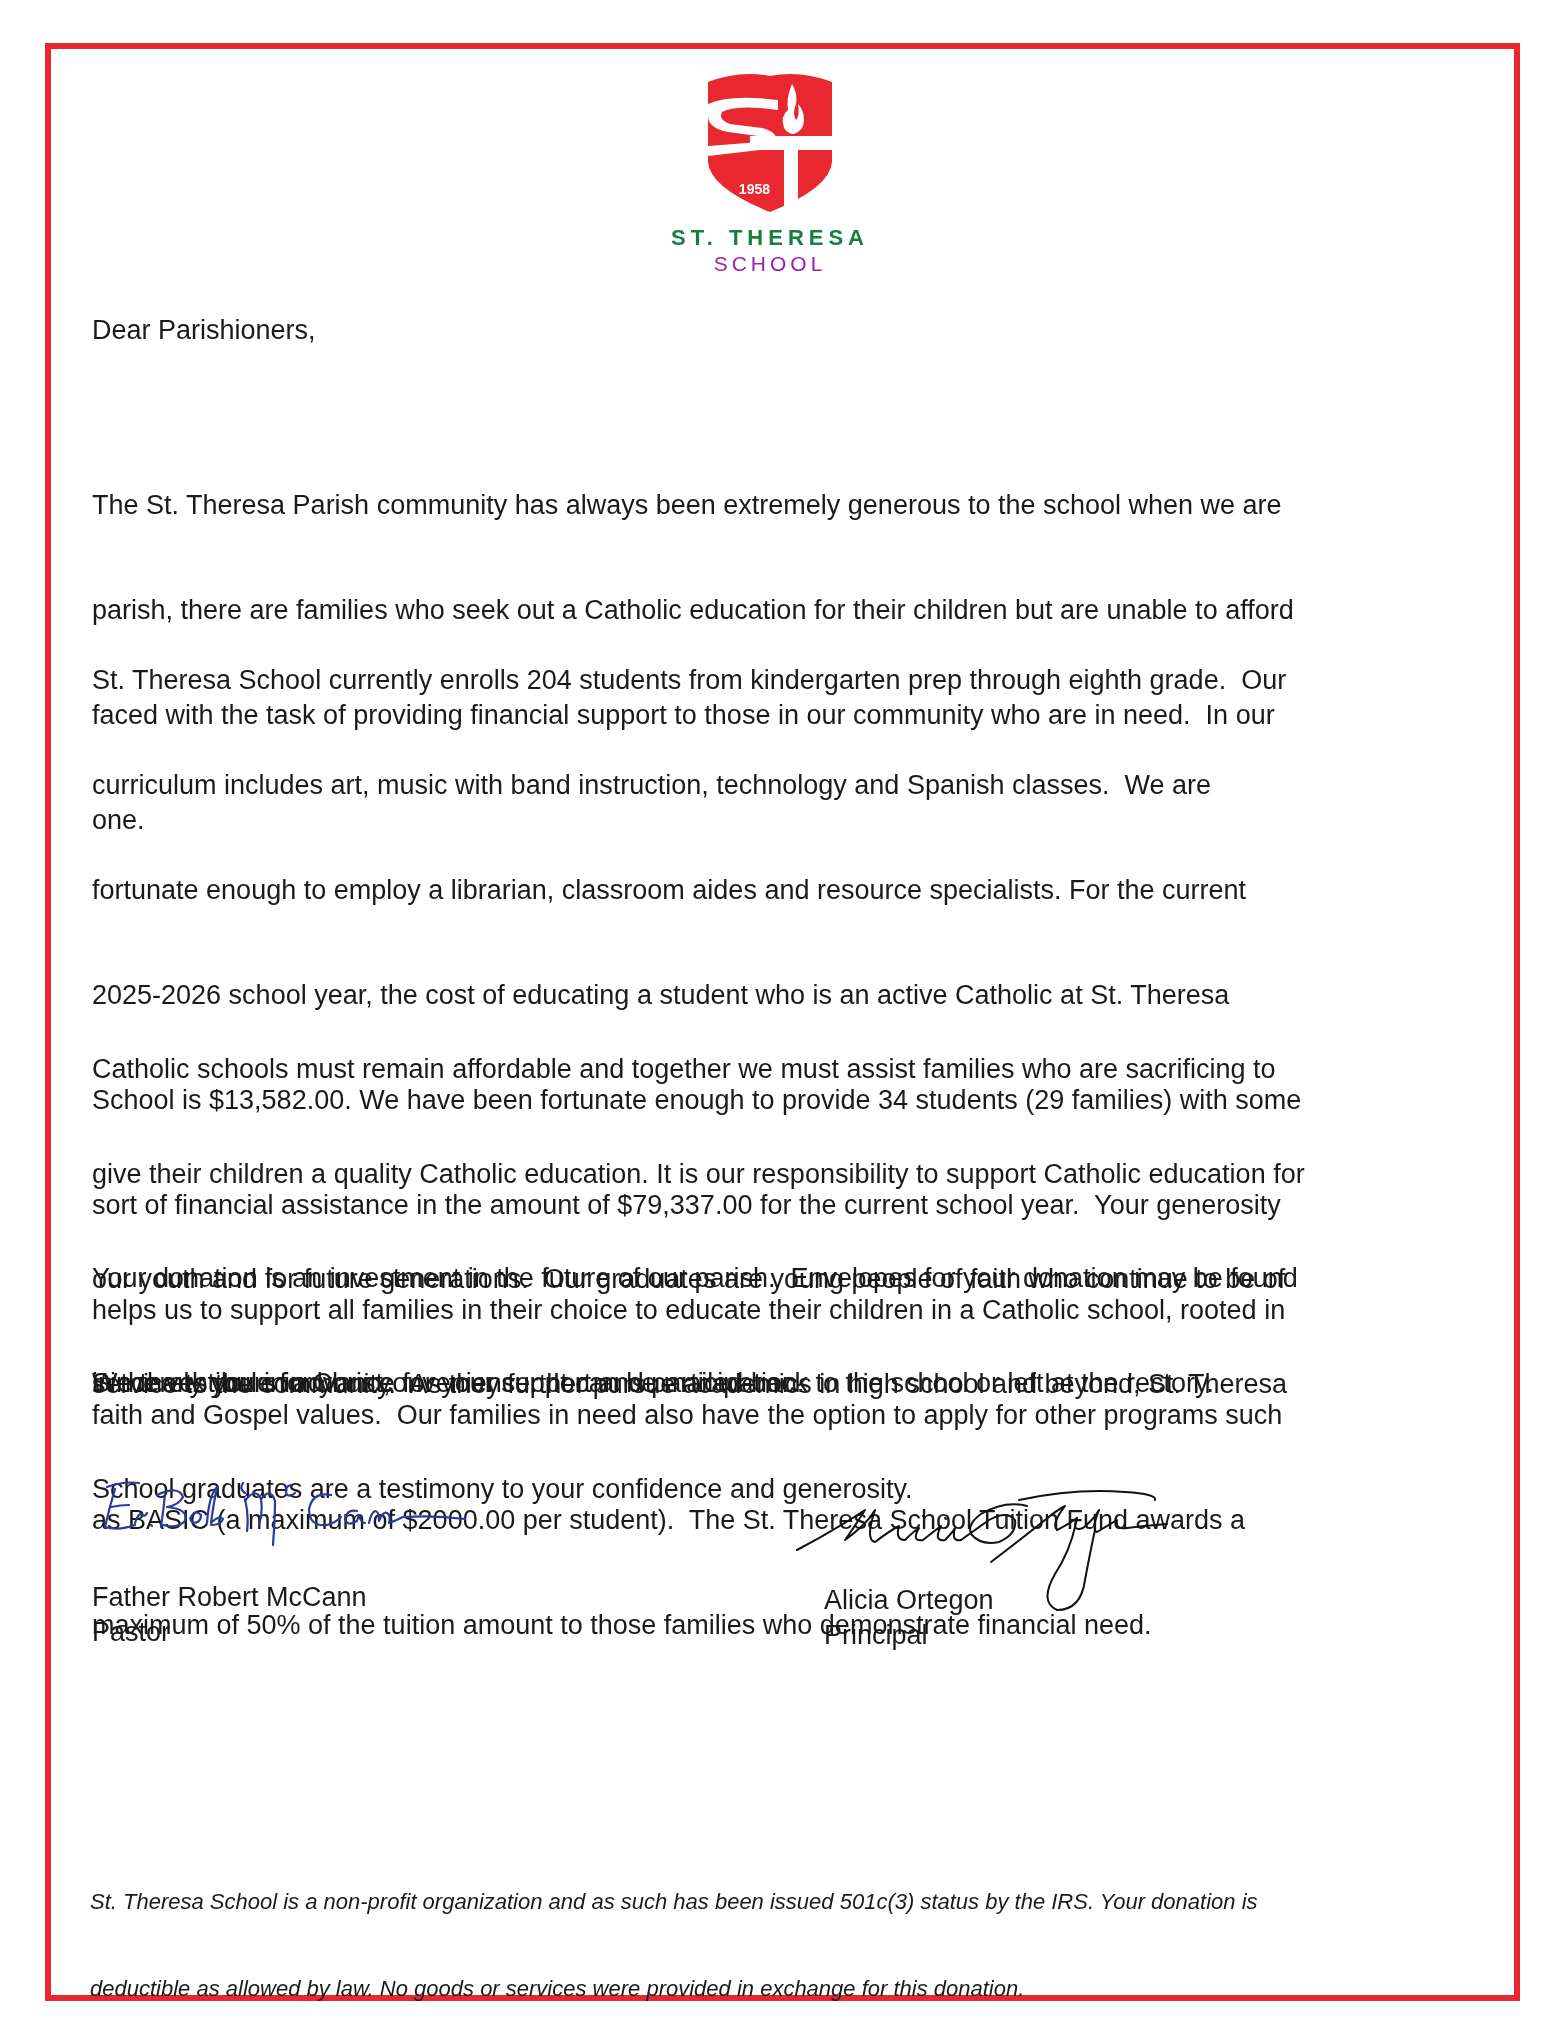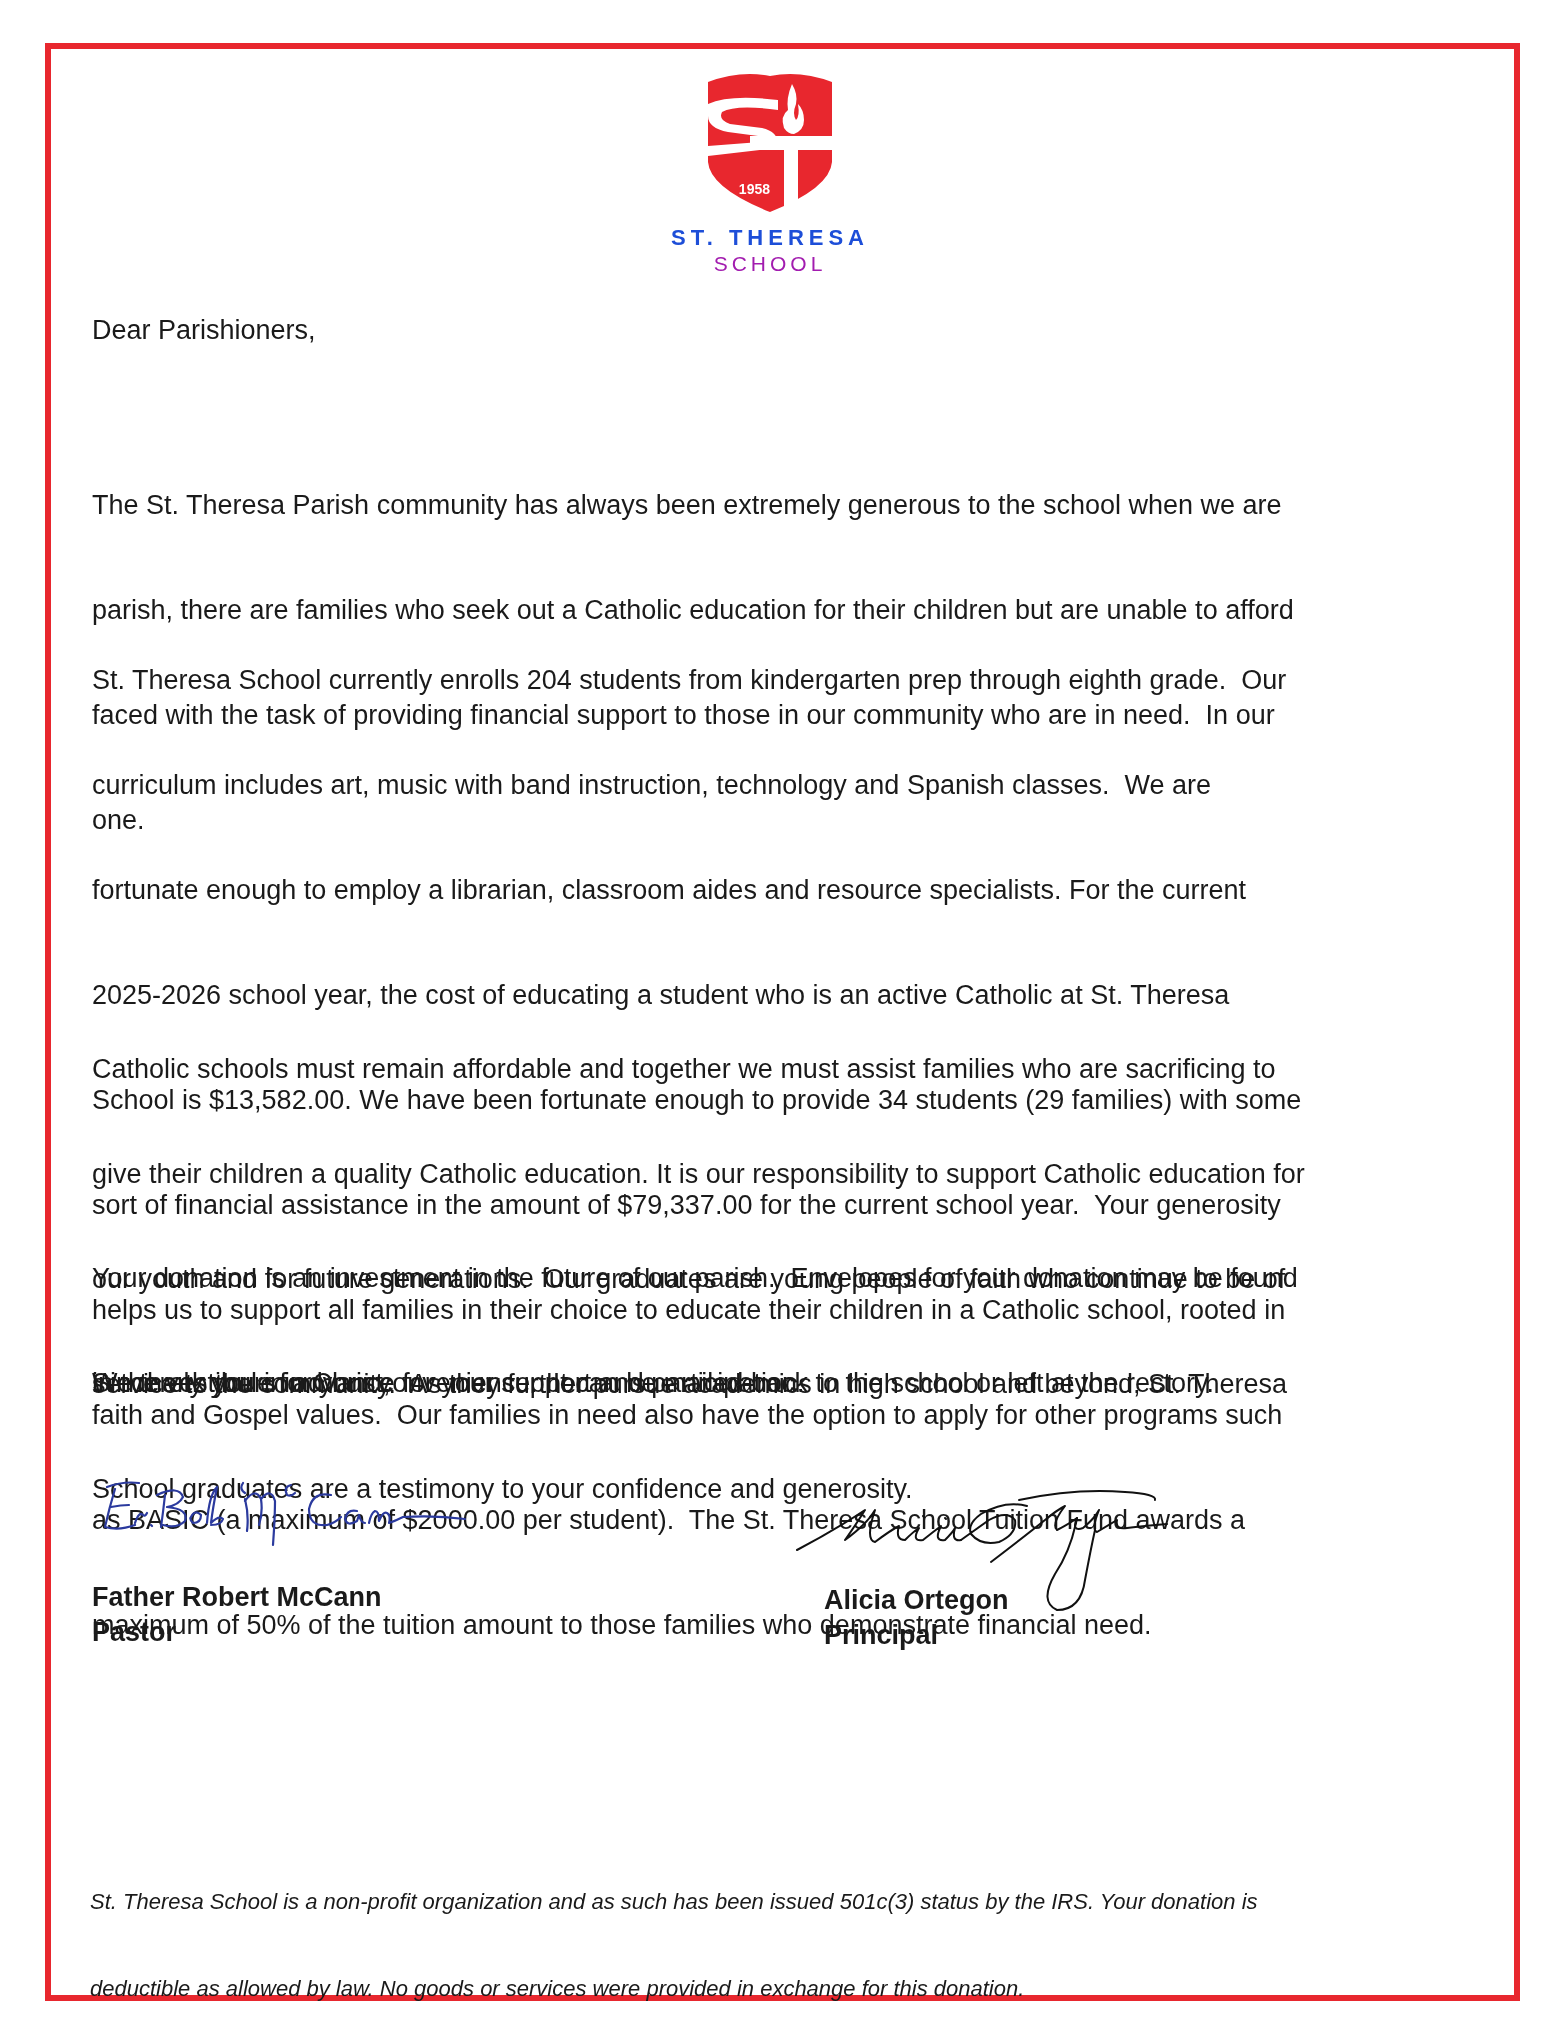--- a/index.html
+++ b/index.html
@@ -31,21 +31,21 @@
       width: 140px;
       height: 145px;
     }
     .logo svg { display: block; }
     .logo-name {
       position: absolute;
       left: 560px;
       top: 226px;
       width: 420px;
       text-align: center;
-      color: #1d4ed8;
+      color: #15803d;
       font-size: 22px;
       font-weight: bold;
       letter-spacing: 5px;
       line-height: 24px;
     }
     .logo-sub {
       position: absolute;
       left: 560px;
       top: 252px;
       width: 420px;
@@ -86,21 +86,21 @@
       width: 430px;
       height: 150px;
     }
     .signer {
       position: absolute;
       font-size: 27px;
       line-height: 35px;
     }
     .signer-left { left: 92px; top: 1580px; }
     .signer-right { left: 824px; top: 1583px; }
-    .signer span { display: block; font-weight: bold; }
+    .signer span { display: block; }
 
     .footer {
       position: absolute;
       left: 90px;
       top: 1829px;
       width: 1400px;
       font-size: 22px;
       line-height: 29px;
       font-style: italic;
       white-space: pre;

